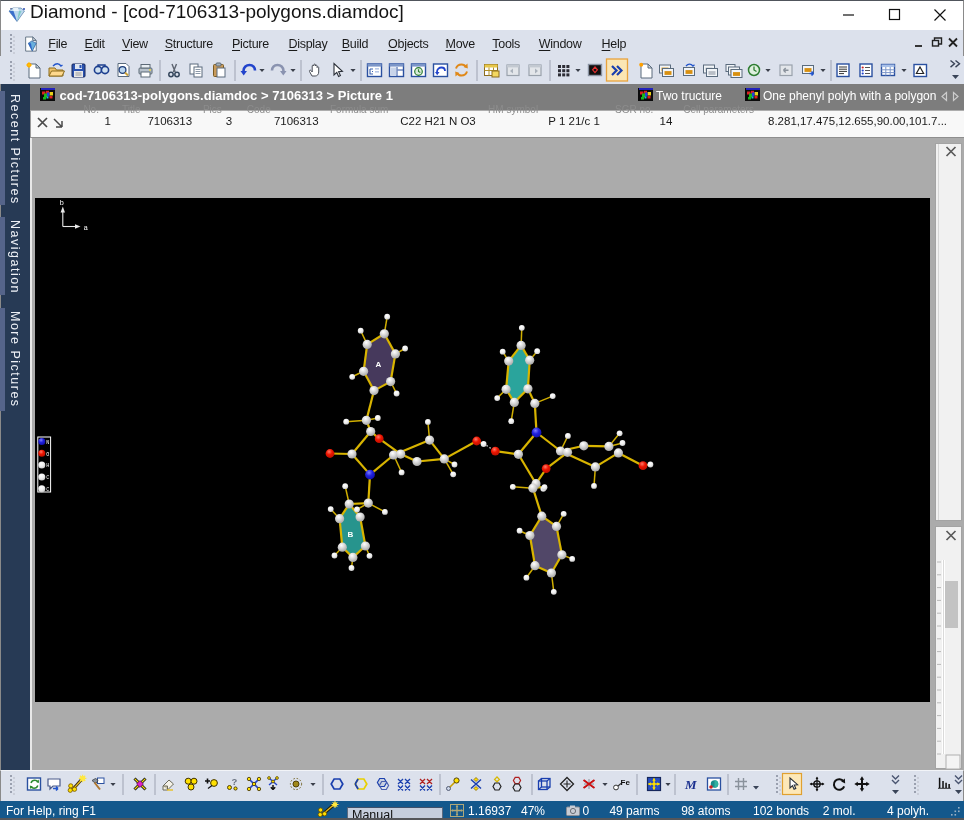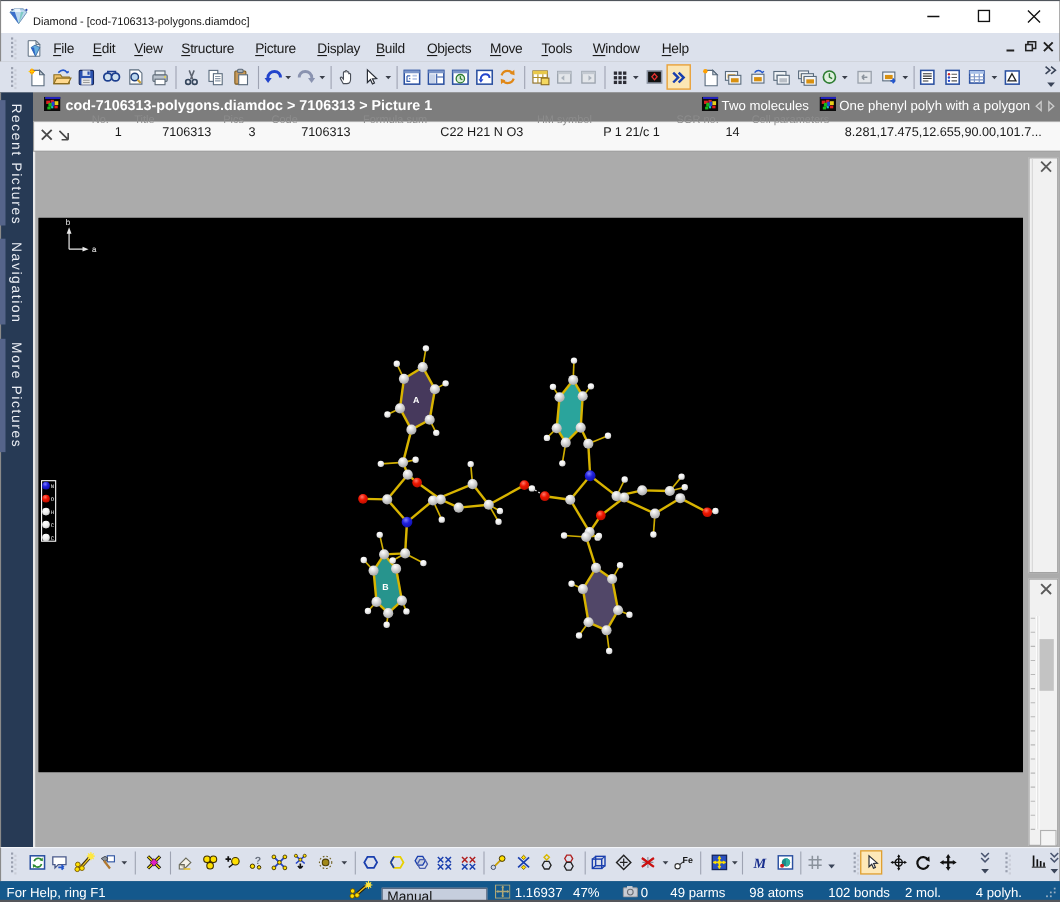--- a/index.html
+++ b/index.html
@@ -1,17 +1,17 @@
 <!DOCTYPE html>
 <html><head><meta charset="utf-8"><style>
 *{margin:0;padding:0;box-sizing:border-box}
 html,body{width:964px;height:820px;overflow:hidden;font-family:"Liberation Sans",sans-serif;position:relative;background:#ababab}
 .abs{position:absolute}
 #titlebar{left:0;top:0;width:964px;height:30px;background:#fff;border-top:1px solid #50555c;border-left:1px solid #8a8a8a;border-right:1px solid #8a8a8a}
-#titletext{left:30px;top:15px;font-size:10px;color:#141414}
+#titletext{left:30px;top:1px;font-size:19px;color:#141414}
 #menubar{left:0;top:30px;width:964px;height:26px;background:#dce1ec;border-left:1px solid #8a8a8a;border-right:1px solid #8a8a8a}
 .mi{position:absolute;top:37px;font-size:12.5px;letter-spacing:-0.3px;color:#1a1a1a}
 .mi u{text-decoration:underline;text-underline-offset:2px}
 #toolbar{left:0;top:56px;width:964px;height:28px;background:#dce1ec}
 #crumb{left:30px;top:84px;width:934px;height:26px;background:#7d7d7d}
 #infobar{left:30px;top:110px;width:934px;height:28px;background:#f8f8f8;border-top:1px solid #adadad;border-bottom:1px solid #8e8e8e;border-left:1px solid #9a9a9a}
 .il{position:absolute;top:104px;font-size:10px;color:#8c8c8c;white-space:pre}
 .iv{position:absolute;top:115px;font-size:11.5px;color:#1a1a1a;white-space:pre}
 #mdi{left:30px;top:138px;width:934px;height:632px;background:#ababab}
 #sidebar{left:0;top:84px;width:30px;height:686px;background:#273a55;border-left:1px solid #8a8a8a}
@@ -303,21 +303,21 @@
     <rect x="0" y="0" width="15" height="13" fill="#0a0a0a"></rect>
     <rect x="1" y="0" width="14" height="2" fill="#2222bb"></rect>
     <rect x="2" y="3.5" width="3.5" height="3" fill="#dd2020"></rect>
     <rect x="6" y="2.8" width="3" height="3" fill="#dd2020"></rect>
     <rect x="4" y="5.5" width="3.5" height="3.5" fill="#18b818"></rect>
     <rect x="9.5" y="4" width="3.5" height="3.5" fill="#e8d018"></rect>
     <rect x="7" y="4.5" width="2.5" height="4" fill="#2040dd"></rect>
     <rect x="6.5" y="8.5" width="2" height="2" fill="#18c8c8"></rect>
     <rect x="3" y="9" width="3" height="2.5" fill="#18b818"></rect>
     <rect x="9.5" y="8" width="3" height="2.5" fill="#dd2020"></rect>
-  </svg><div class="abs" style="left:656px;top:88.5px;font-size:12px;color:#fff">Two molecules</div><svg class="abs" style="left:744.5px;top:88px" width="15" height="13" viewBox="0 0 15 13">
+  </svg><div class="abs" style="left:656px;top:88.5px;font-size:12px;color:#fff">Two tructure</div><svg class="abs" style="left:744.5px;top:88px" width="15" height="13" viewBox="0 0 15 13">
     <rect x="0" y="0" width="15" height="13" fill="#0a0a0a"></rect>
     <rect x="1" y="0" width="14" height="2" fill="#2222bb"></rect>
     <rect x="2" y="3.5" width="3.5" height="3" fill="#dd2020"></rect>
     <rect x="6" y="2.8" width="3" height="3" fill="#dd2020"></rect>
     <rect x="4" y="5.5" width="3.5" height="3.5" fill="#18b818"></rect>
     <rect x="9.5" y="4" width="3.5" height="3.5" fill="#e8d018"></rect>
     <rect x="7" y="4.5" width="2.5" height="4" fill="#2040dd"></rect>
     <rect x="6.5" y="8.5" width="2" height="2" fill="#18c8c8"></rect>
     <rect x="3" y="9" width="3" height="2.5" fill="#18b818"></rect>
     <rect x="9.5" y="8" width="3" height="2.5" fill="#dd2020"></rect>

